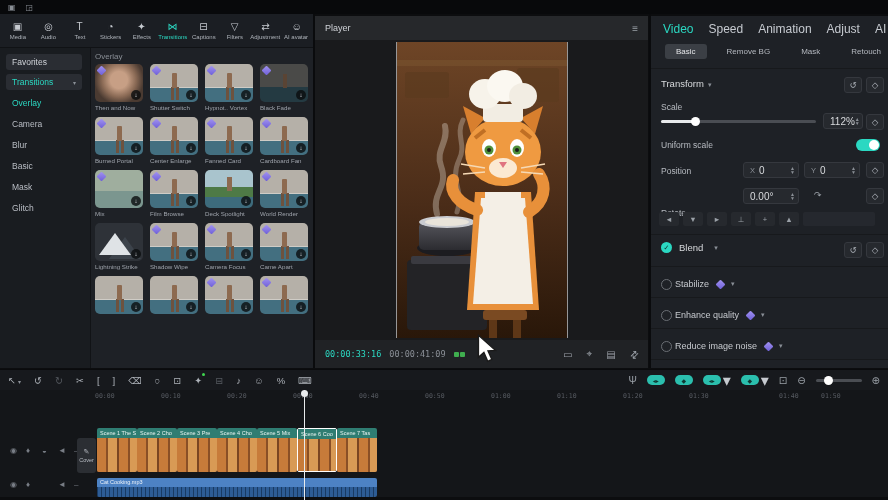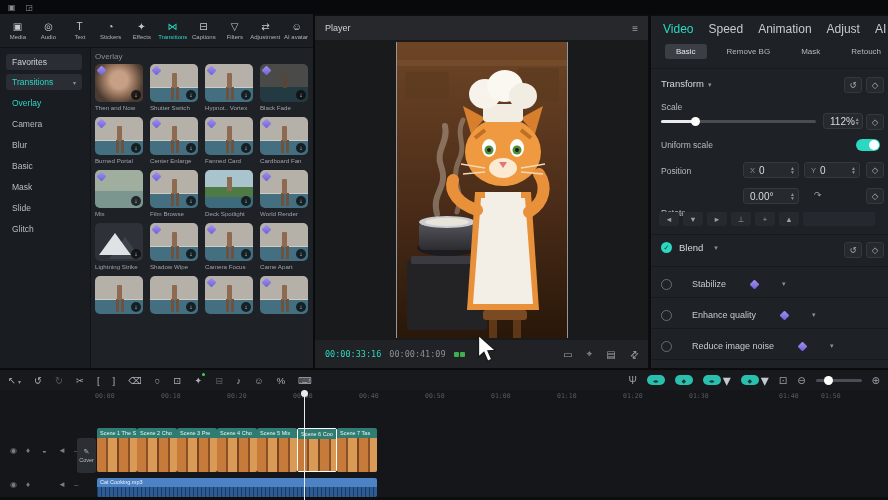--- a/index.html
+++ b/index.html
@@ -77,21 +77,21 @@
   .valbox .v{font-size:10px;color:#d8dadd;}
   .valbox .axis{font-size:7.5px;color:#8a8f96;margin-right:4px;}
   .stepper{display:flex;flex-direction:column;line-height:4px;}
   .stepper i{font-style:normal;font-size:5px;color:#8a8f96;cursor:pointer;}
   .toggle{position:absolute;width:24px;height:12px;background:#2bd8c2;border-radius:7px;cursor:pointer;}
   .toggle::after{content:"";position:absolute;right:1px;top:1px;width:10px;height:10px;background:#fff;border-radius:50%;}
   .alignbtn{position:absolute;width:20px;height:14px;background:#26292e;border-radius:2px;color:#9aa0a7;font-size:7.5px;display:flex;align-items:center;justify-content:center;cursor:pointer;}
   .checkcircle{width:11px;height:11px;border-radius:50%;background:#2bd8c2;color:#0d2f2a;font-size:7px;display:inline-flex;align-items:center;justify-content:center;}
   .emptycheck{width:9px;height:9px;border-radius:50%;border:1px solid #6a6e74;display:inline-block;}
   .gem-i{width:7px;height:7px;background:linear-gradient(135deg,#a293f0,#6e5fd8);transform:rotate(45deg);border-radius:1px;display:inline-block;margin-left:5px;}
-  .featrow{position:absolute;left:10px;width:217px;height:20px;display:flex;align-items:center;gap:20px;}
+  .featrow{position:absolute;left:10px;width:217px;height:20px;display:flex;align-items:center;gap:3px;}
   .featrow .fl{font-size:9px;color:#c6c9ce;}
   .applypill{position:absolute;right:2px;width:58px;height:13px;background:#2e3136;border-radius:3px;color:#63676d;font-size:6.5px;display:flex;align-items:center;justify-content:center;cursor:pointer;}
   
   #ttb{left:0;top:369px;width:888px;height:21px;background:#17191d;border-top:1px solid #0a0b0d;display:flex;align-items:center;justify-content:space-between;padding:0 8px;box-sizing:border-box;}
   #ttb-left{display:flex;align-items:center;gap:13px;}
   .ttbi{font-size:9.5px;color:#aeb3ba;cursor:pointer;position:relative;white-space:nowrap;}
   .ttbi.faded{color:#565a60;}
   .ttbi .dot{position:absolute;right:-3px;top:-2px;width:3px;height:3px;background:#3fd54f;border-radius:50%;}
   .ttbi .cv{font-size:6px;color:#8a8f96;margin-left:2px;}
   #ttb-right{display:flex;align-items:center;gap:10px;}
@@ -185,21 +185,20 @@
       <div class="sbox" style="top:26px;color:#2bd8c2;">
         <span style="color:#2bd8c2;">Transitions</span>
         <span style="color:#8a8f96;font-size:6px;">▾</span>
       </div>
       <div id="sidebar-list">
           <div class="sitem active">Overlay</div>
           <div class="sitem">Camera</div>
           <div class="sitem">Blur</div>
           <div class="sitem">Basic</div>
           <div class="sitem">Mask</div>
-          <div class="sitem">Slide</div>
           <div class="sitem">Glitch</div>
         </div>
     </div>
     <div id="grid-wrap">
       <div id="grid-section">Overlay</div>
       <div id="grid">
           <div class="gcell">
             <div class="thumb v-portrait">
               <span class="gem"></span>
               <span class="dl">↓</span>

